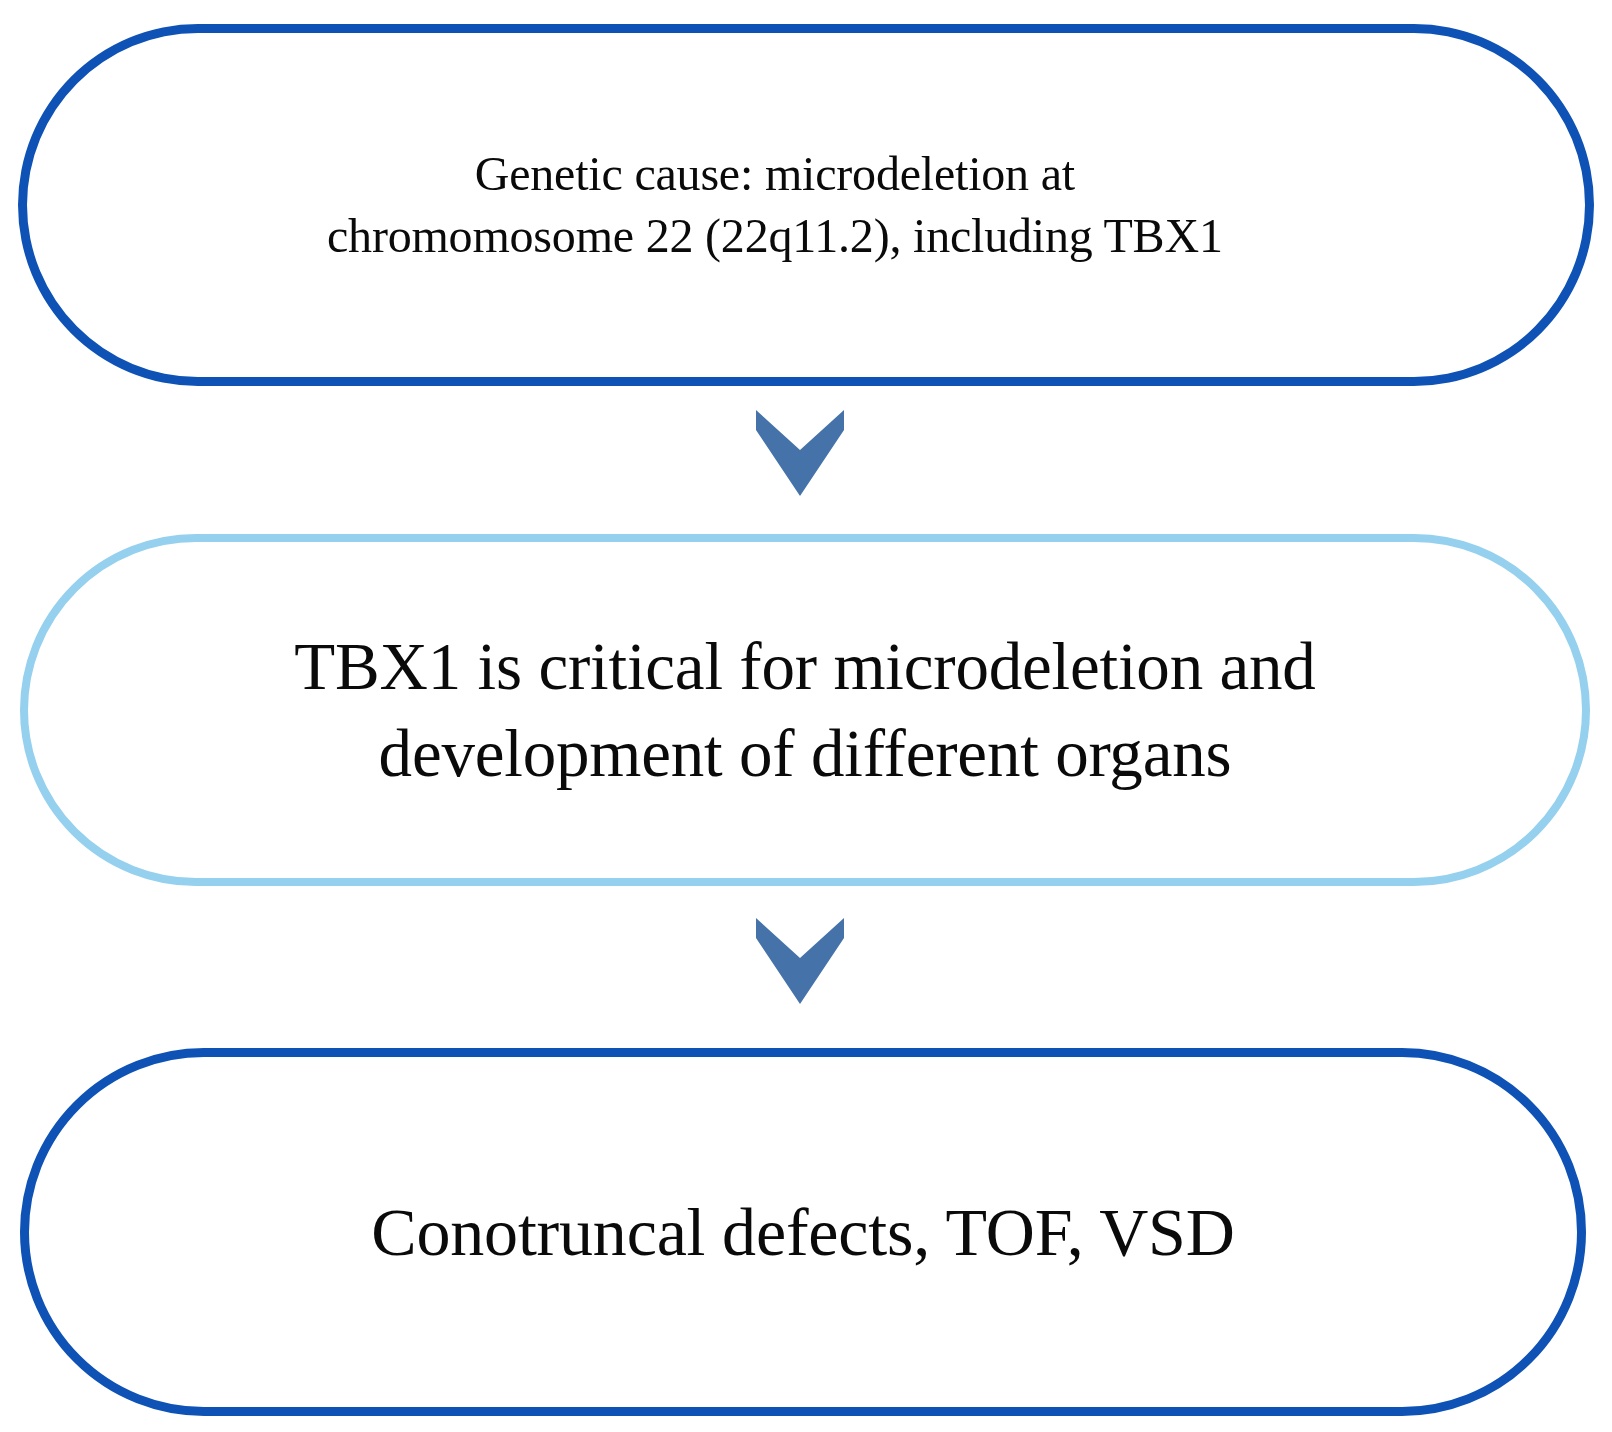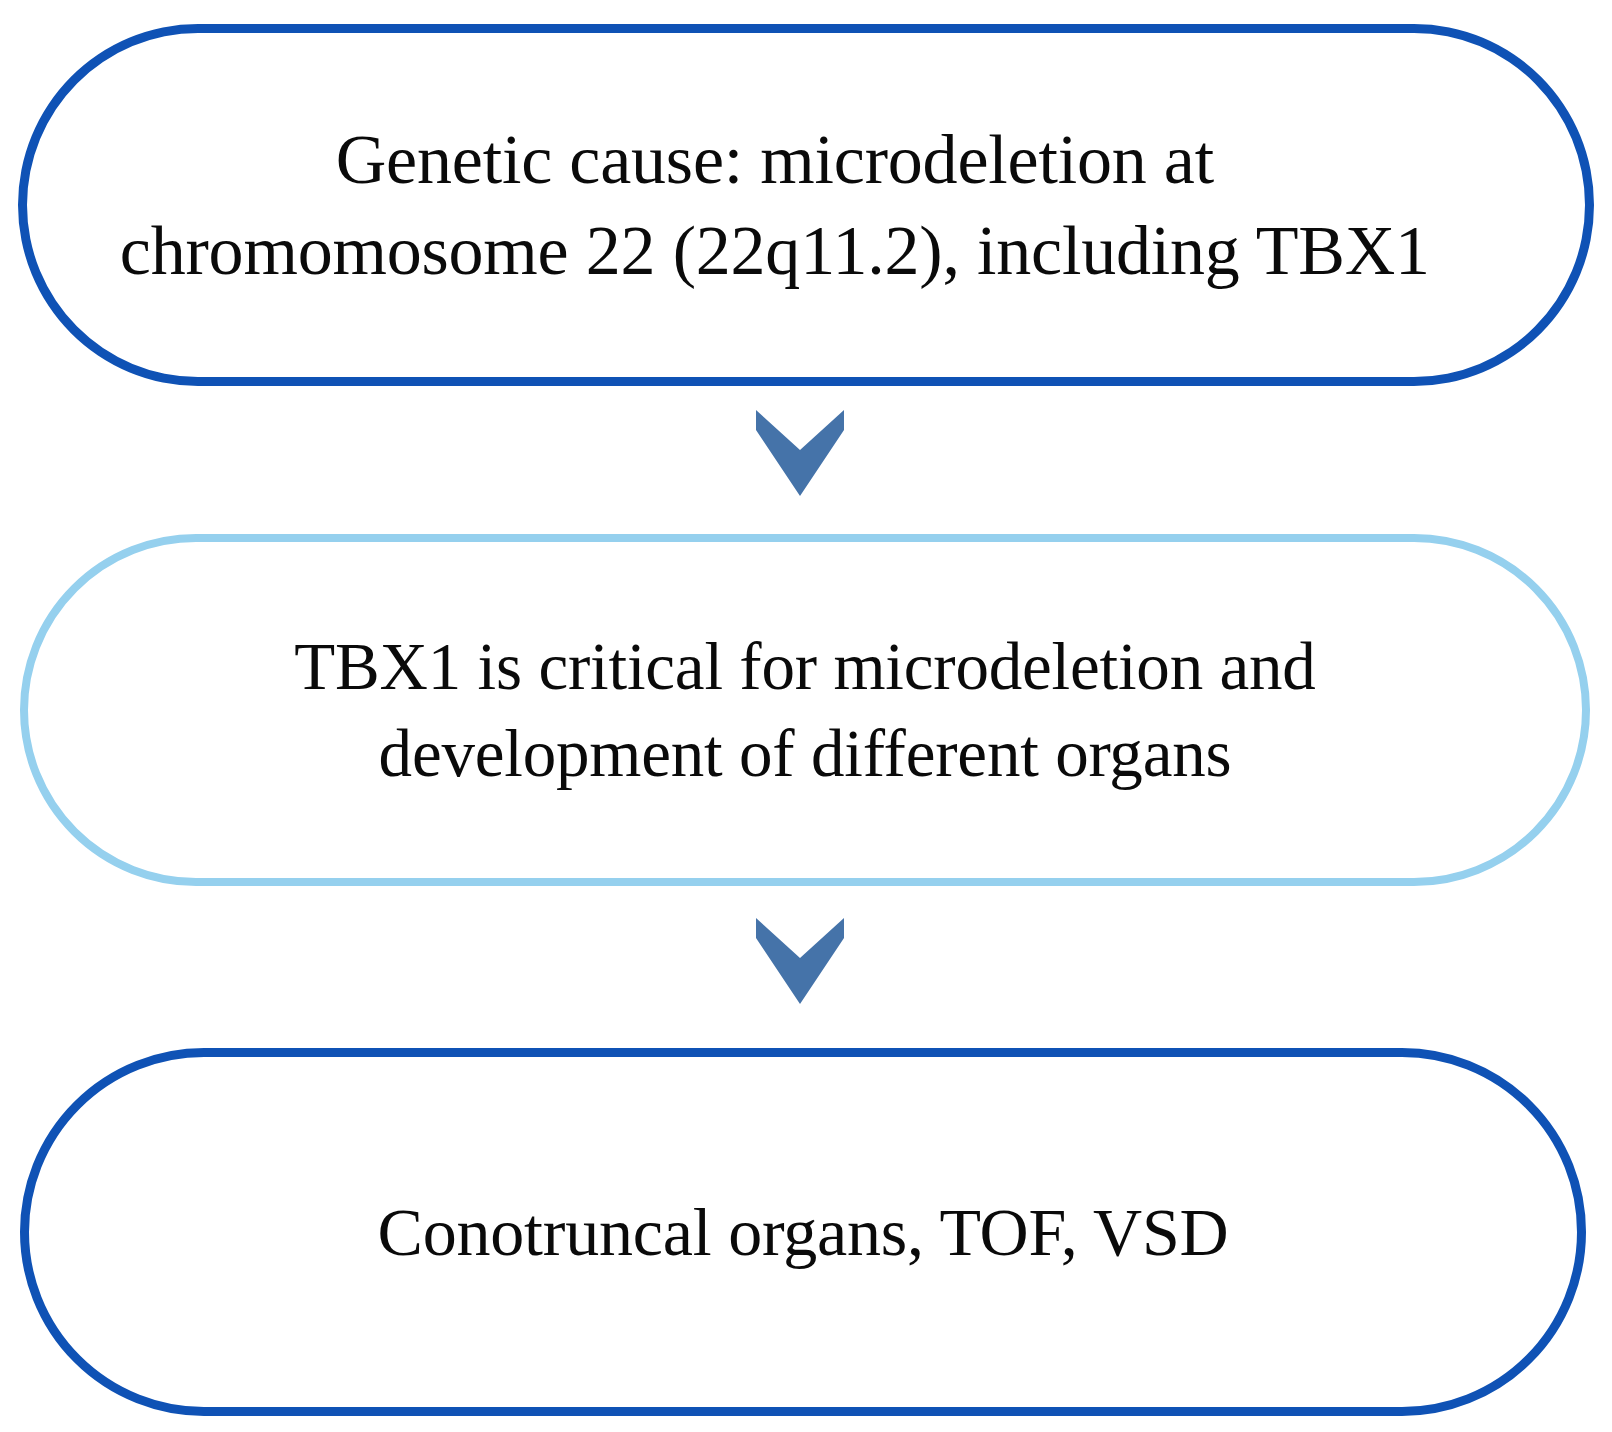--- a/index.html
+++ b/index.html
@@ -39,21 +39,21 @@
   }
 
   
   #node-genetic-cause {
     left: 18px;
     top: 24px;
     width: 1576px;
     height: 362px;
     border: 9px solid #0f52b5;
     border-radius: 180px / 181px;
-    font-size: 70px;
+    font-size: 48px;
   }
   #node-genetic-cause .node-text {
     width: 108%;
     margin-left: -4%;
   }
 
   
   #node-tbx1-role {
     left: 20px;
     top: 534px;
@@ -118,16 +118,16 @@
 development of different organs</span>
   </div>
 
   <div class="connector" id="connector-2">
     <svg viewBox="0 0 96 96" xmlns="http://www.w3.org/2000/svg">
       <path d="M4 6 L48 46 L92 6 L92 26 L48 92 L4 26 Z" fill="#4573a9"></path>
     </svg>
   </div>
 
   <div class="node" id="node-defects">
-    <span class="node-text">Conotruncal organs, TOF, VSD</span>
+    <span class="node-text">Conotruncal defects, TOF, VSD</span>
   </div>
 
 </div>
 
 </body></html>

